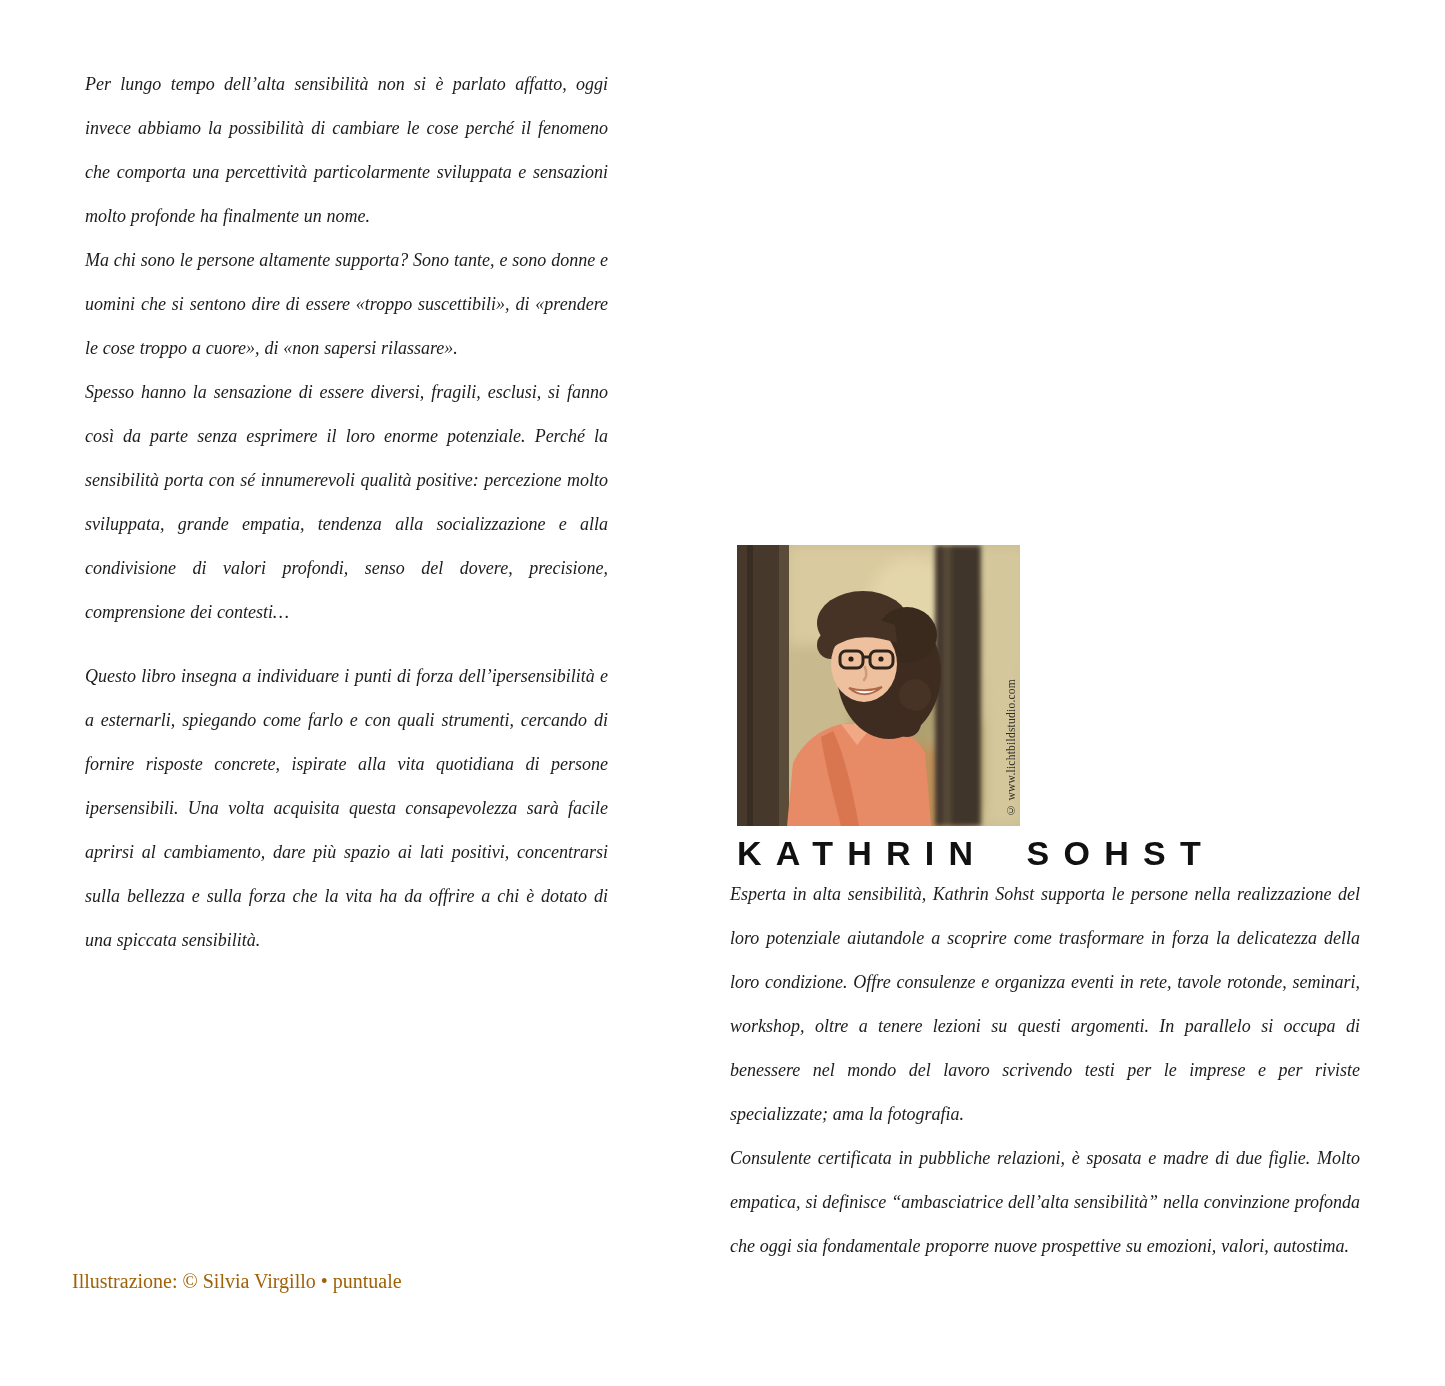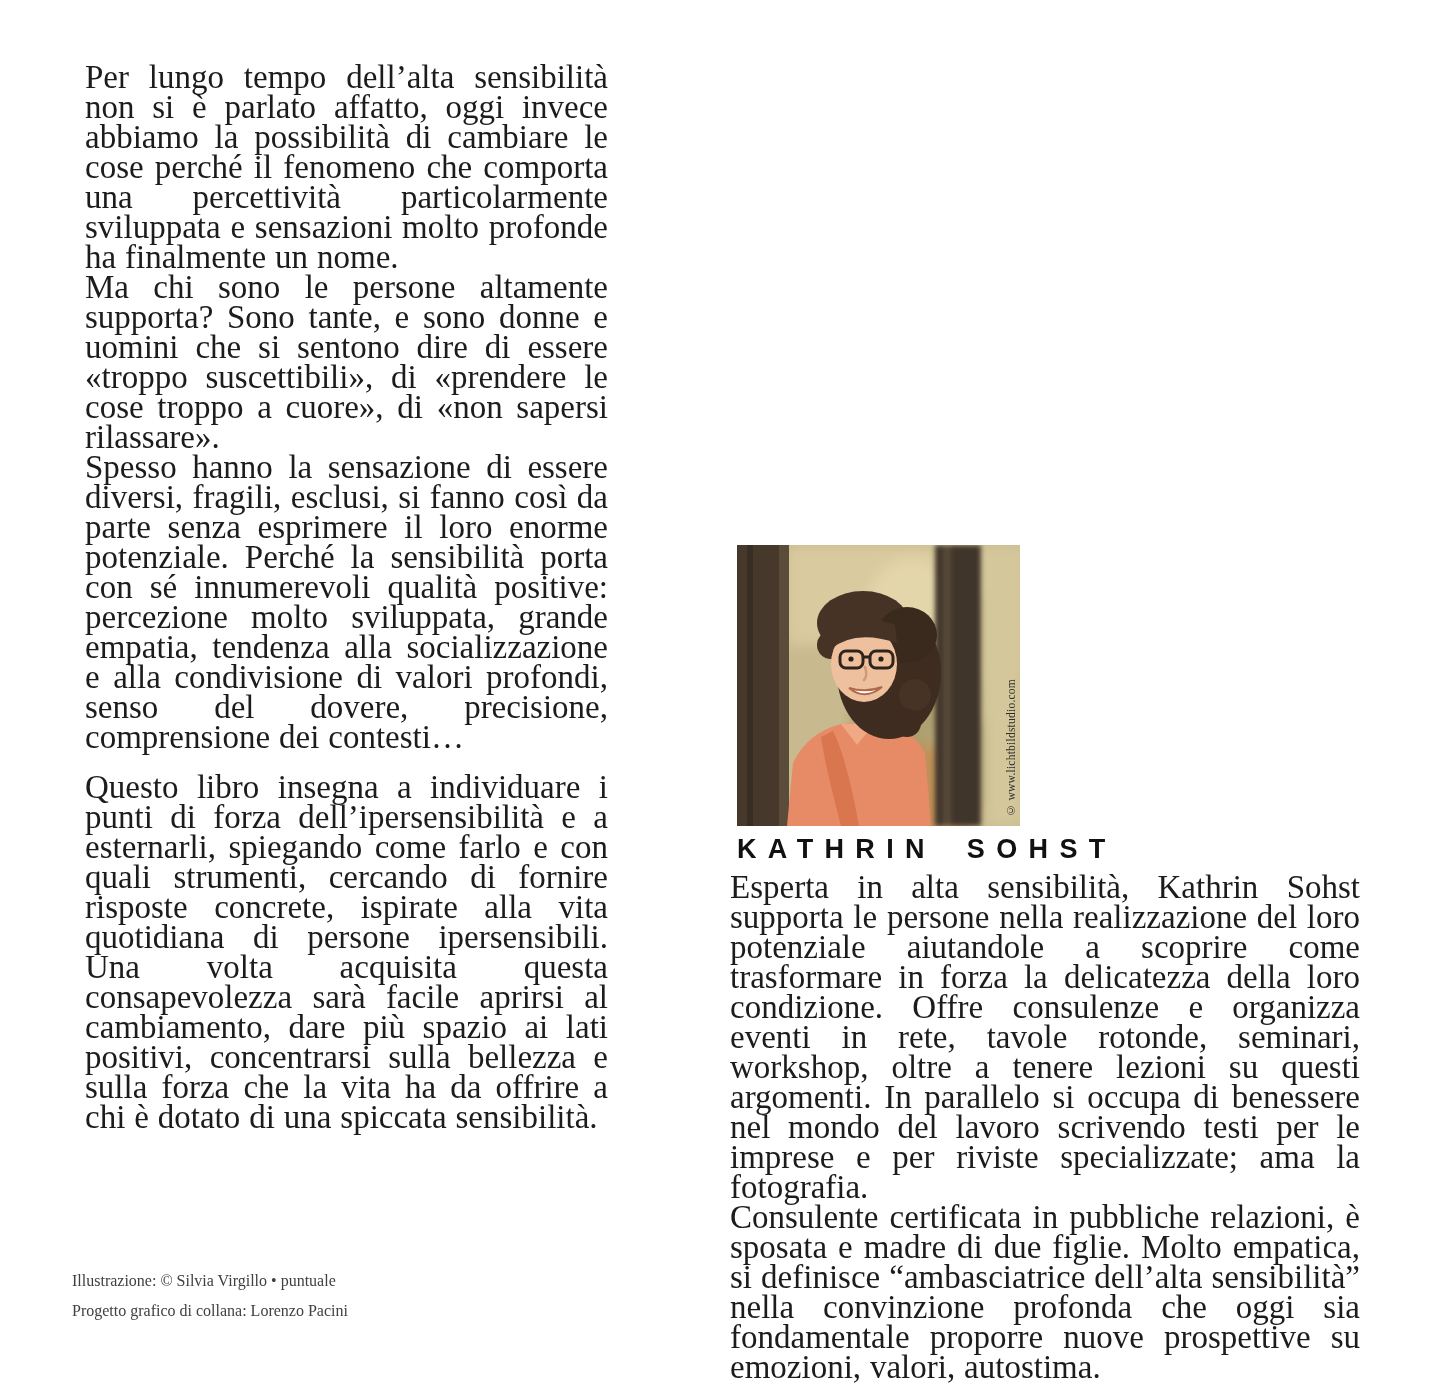--- a/index.html
+++ b/index.html
@@ -15,36 +15,37 @@
   }
 
   
   .left-col {
     position: absolute;
     left: 85px;
     top: 62px;
     width: 523px;
   }
   .left-col p, .bio p {
-    font-size: 33px;
-    line-height: 30px;
+    font-size: 18px;
+    line-height: 44px;
     text-align: justify;
     hyphens: auto;
     -webkit-hyphens: auto;
     word-spacing: 0.02em;
+    font-style: italic;
   }
   .left-col p.spaced { margin-top: 20px; }
 
   .credits {
     position: absolute;
     left: 72px;
     top: 1266px;
-    font-size: 16px;
+    font-size: 20px;
     line-height: 30px;
-    color: #404040;
+    color: #a16207;
   }
 
   
   .photo-frame {
     position: absolute;
     left: 737px;
     top: 545px;
     width: 283px;
     height: 281px;
     overflow: hidden;
@@ -63,21 +64,21 @@
     color: #2e2e2e;
     white-space: nowrap;
   }
 
   .author-name {
     position: absolute;
     left: 737px;
     top: 834px;
     font-family: "Liberation Sans", sans-serif;
     font-weight: 700;
-    font-size: 27px;
+    font-size: 34px;
     letter-spacing: 0.42em;
     word-spacing: 0.45em;
     color: #111;
     white-space: nowrap;
   }
 
   .bio {
     position: absolute;
     left: 730px;
     top: 872px;
@@ -89,21 +90,20 @@
 
 <div class="left-col">
   <p>Per lungo tempo dell’alta sensibilità non si è parlato affatto, oggi invece abbiamo la possibilità di cambiare le cose perché il fenomeno che comporta una percettività particolarmente sviluppata e sensazioni molto profonde ha finalmente un nome.</p>
   <p>Ma chi sono le persone altamente supporta? Sono tante, e sono donne e uomini che si sentono dire di essere «troppo suscettibili», di «prendere le cose troppo a cuore», di «non sapersi rilassare».</p>
   <p>Spesso hanno la sensazione di essere diversi, fragili, esclusi, si fanno così da parte senza esprimere il loro enorme potenziale. Perché la sensibilità porta con sé innumerevoli qualità positive: percezione molto sviluppata, grande empatia, tendenza alla socializzazione e alla condivisione di valori profondi, senso del dovere, precisione, comprensione dei contesti…</p>
   <p class="spaced">Questo libro insegna a individuare i punti di forza dell’ipersensibilità e a esternarli, spiegando come farlo e con quali strumenti, cercando di fornire risposte concrete, ispirate alla vita quotidiana di persone ipersensibili. Una volta acquisita questa consapevolezza sarà facile aprirsi al cambiamento, dare più spazio ai lati positivi, concentrarsi sulla bellezza e sulla forza che la vita ha da offrire a chi è dotato di una spiccata sensibilità.</p>
 </div>
 
 <div class="credits">
   <div>Illustrazione: © Silvia Virgillo • puntuale</div>
-  <div>Progetto grafico di collana: Lorenzo Pacini</div>
 </div>
 
 <div class="photo-frame">
   <svg viewBox="0 0 283 281" preserveAspectRatio="none" aria-hidden="true">
     <defs>
       <filter id="bgblur" x="-20%" y="-20%" width="140%" height="140%">
           <feGaussianBlur stdDeviation="7"></feGaussianBlur>
         </filter>
       <filter id="softblur" x="-20%" y="-20%" width="140%" height="140%">
           <feGaussianBlur stdDeviation="2.5"></feGaussianBlur>

